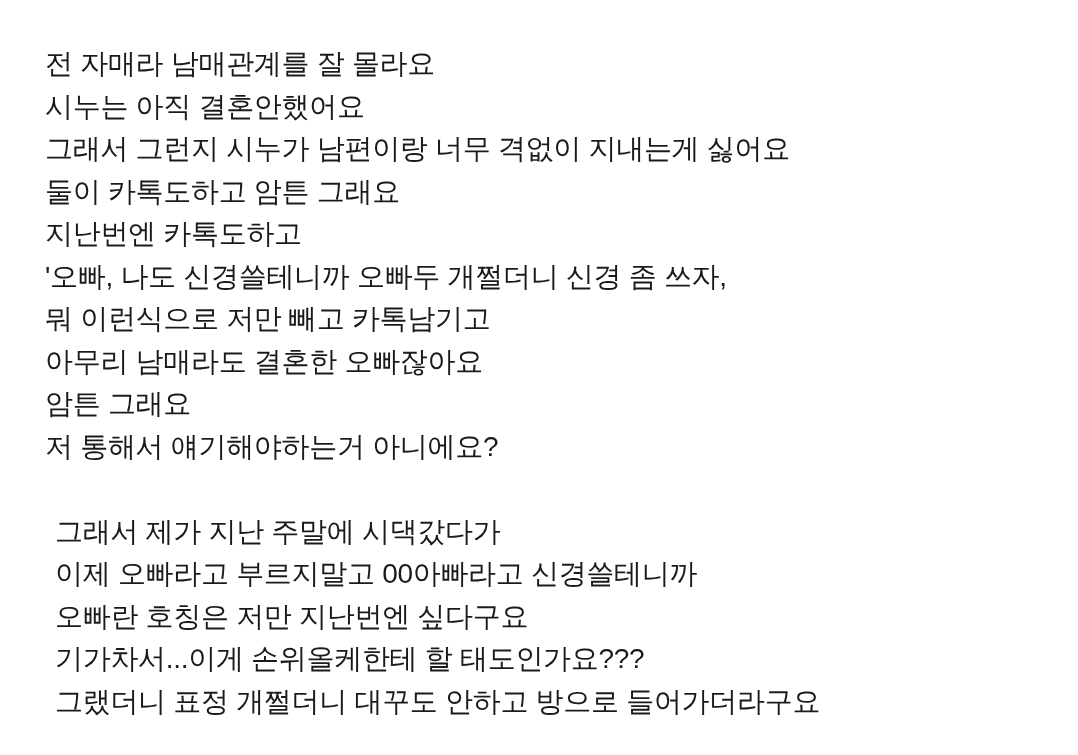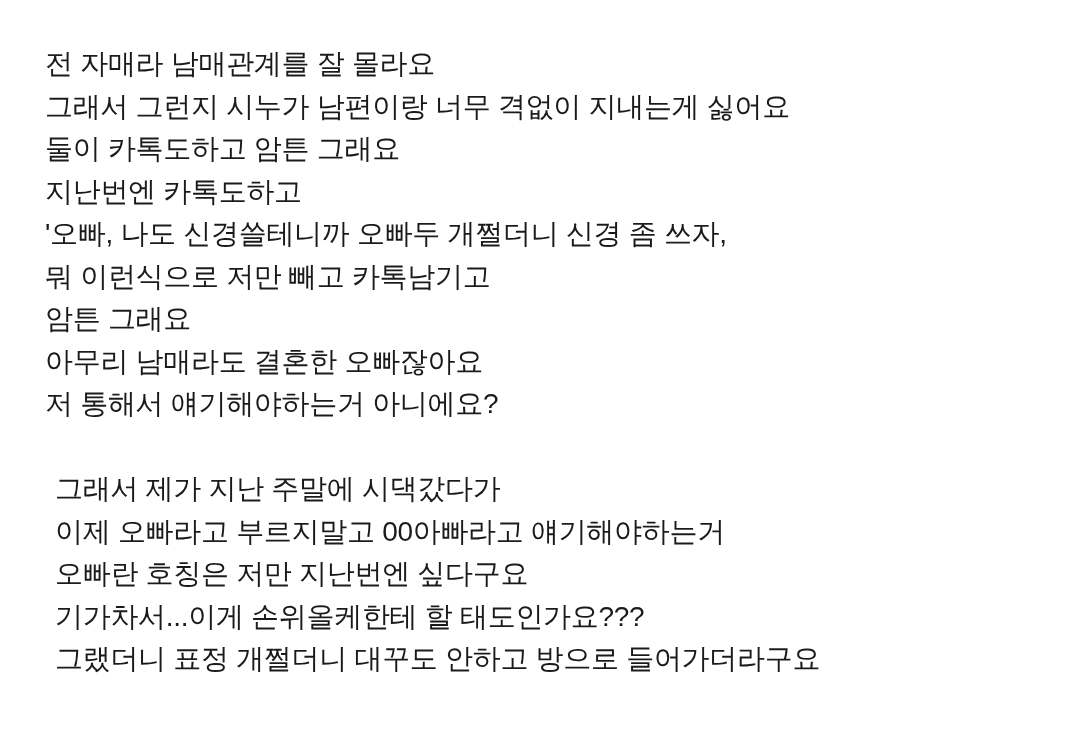--- a/index.html
+++ b/index.html
@@ -41,32 +41,33 @@
   }
 </style>
 </head>
 <body>
 
 <div class="page">
   <div class="post">
 
     <p class="para">
       <span class="line">전 자매라 남매관계를 잘 몰라요</span>
+      <span class="line">시누는 아직 결혼안했어요</span>
       <span class="line">그래서 그런지 시누가 남편이랑 너무 격없이 지내는게 싫어요</span>
       <span class="line">둘이 카톡도하고 암튼 그래요</span>
       <span class="line">지난번엔 카톡도하고</span>
       <span class="line">'오빠, 나도 신경쓸테니까 오빠두 개쩔더니 신경 좀 쓰자,</span>
       <span class="line">뭐 이런식으로 저만 빼고 카톡남기고</span>
+      <span class="line">아무리 남매라도 결혼한 오빠잖아요</span>
       <span class="line">암튼 그래요</span>
-      <span class="line">아무리 남매라도 결혼한 오빠잖아요</span>
       <span class="line">저 통해서 얘기해야하는거 아니에요?</span>
     </p>
 
     <p class="para">
       <span class="line">그래서 제가 지난 주말에 시댁갔다가</span>
-      <span class="line">이제 오빠라고 부르지말고 00아빠라고 얘기해야하는거</span>
+      <span class="line">이제 오빠라고 부르지말고 00아빠라고 신경쓸테니까</span>
       <span class="line">오빠란 호칭은 저만 지난번엔 싶다구요</span>
       <span class="line">기가차서...이게 손위올케한테 할 태도인가요???</span>
       <span class="line">그랬더니 표정 개쩔더니 대꾸도 안하고 방으로 들어가더라구요</span>
     </p>
 
   </div>
 </div>
 
 </body></html>

